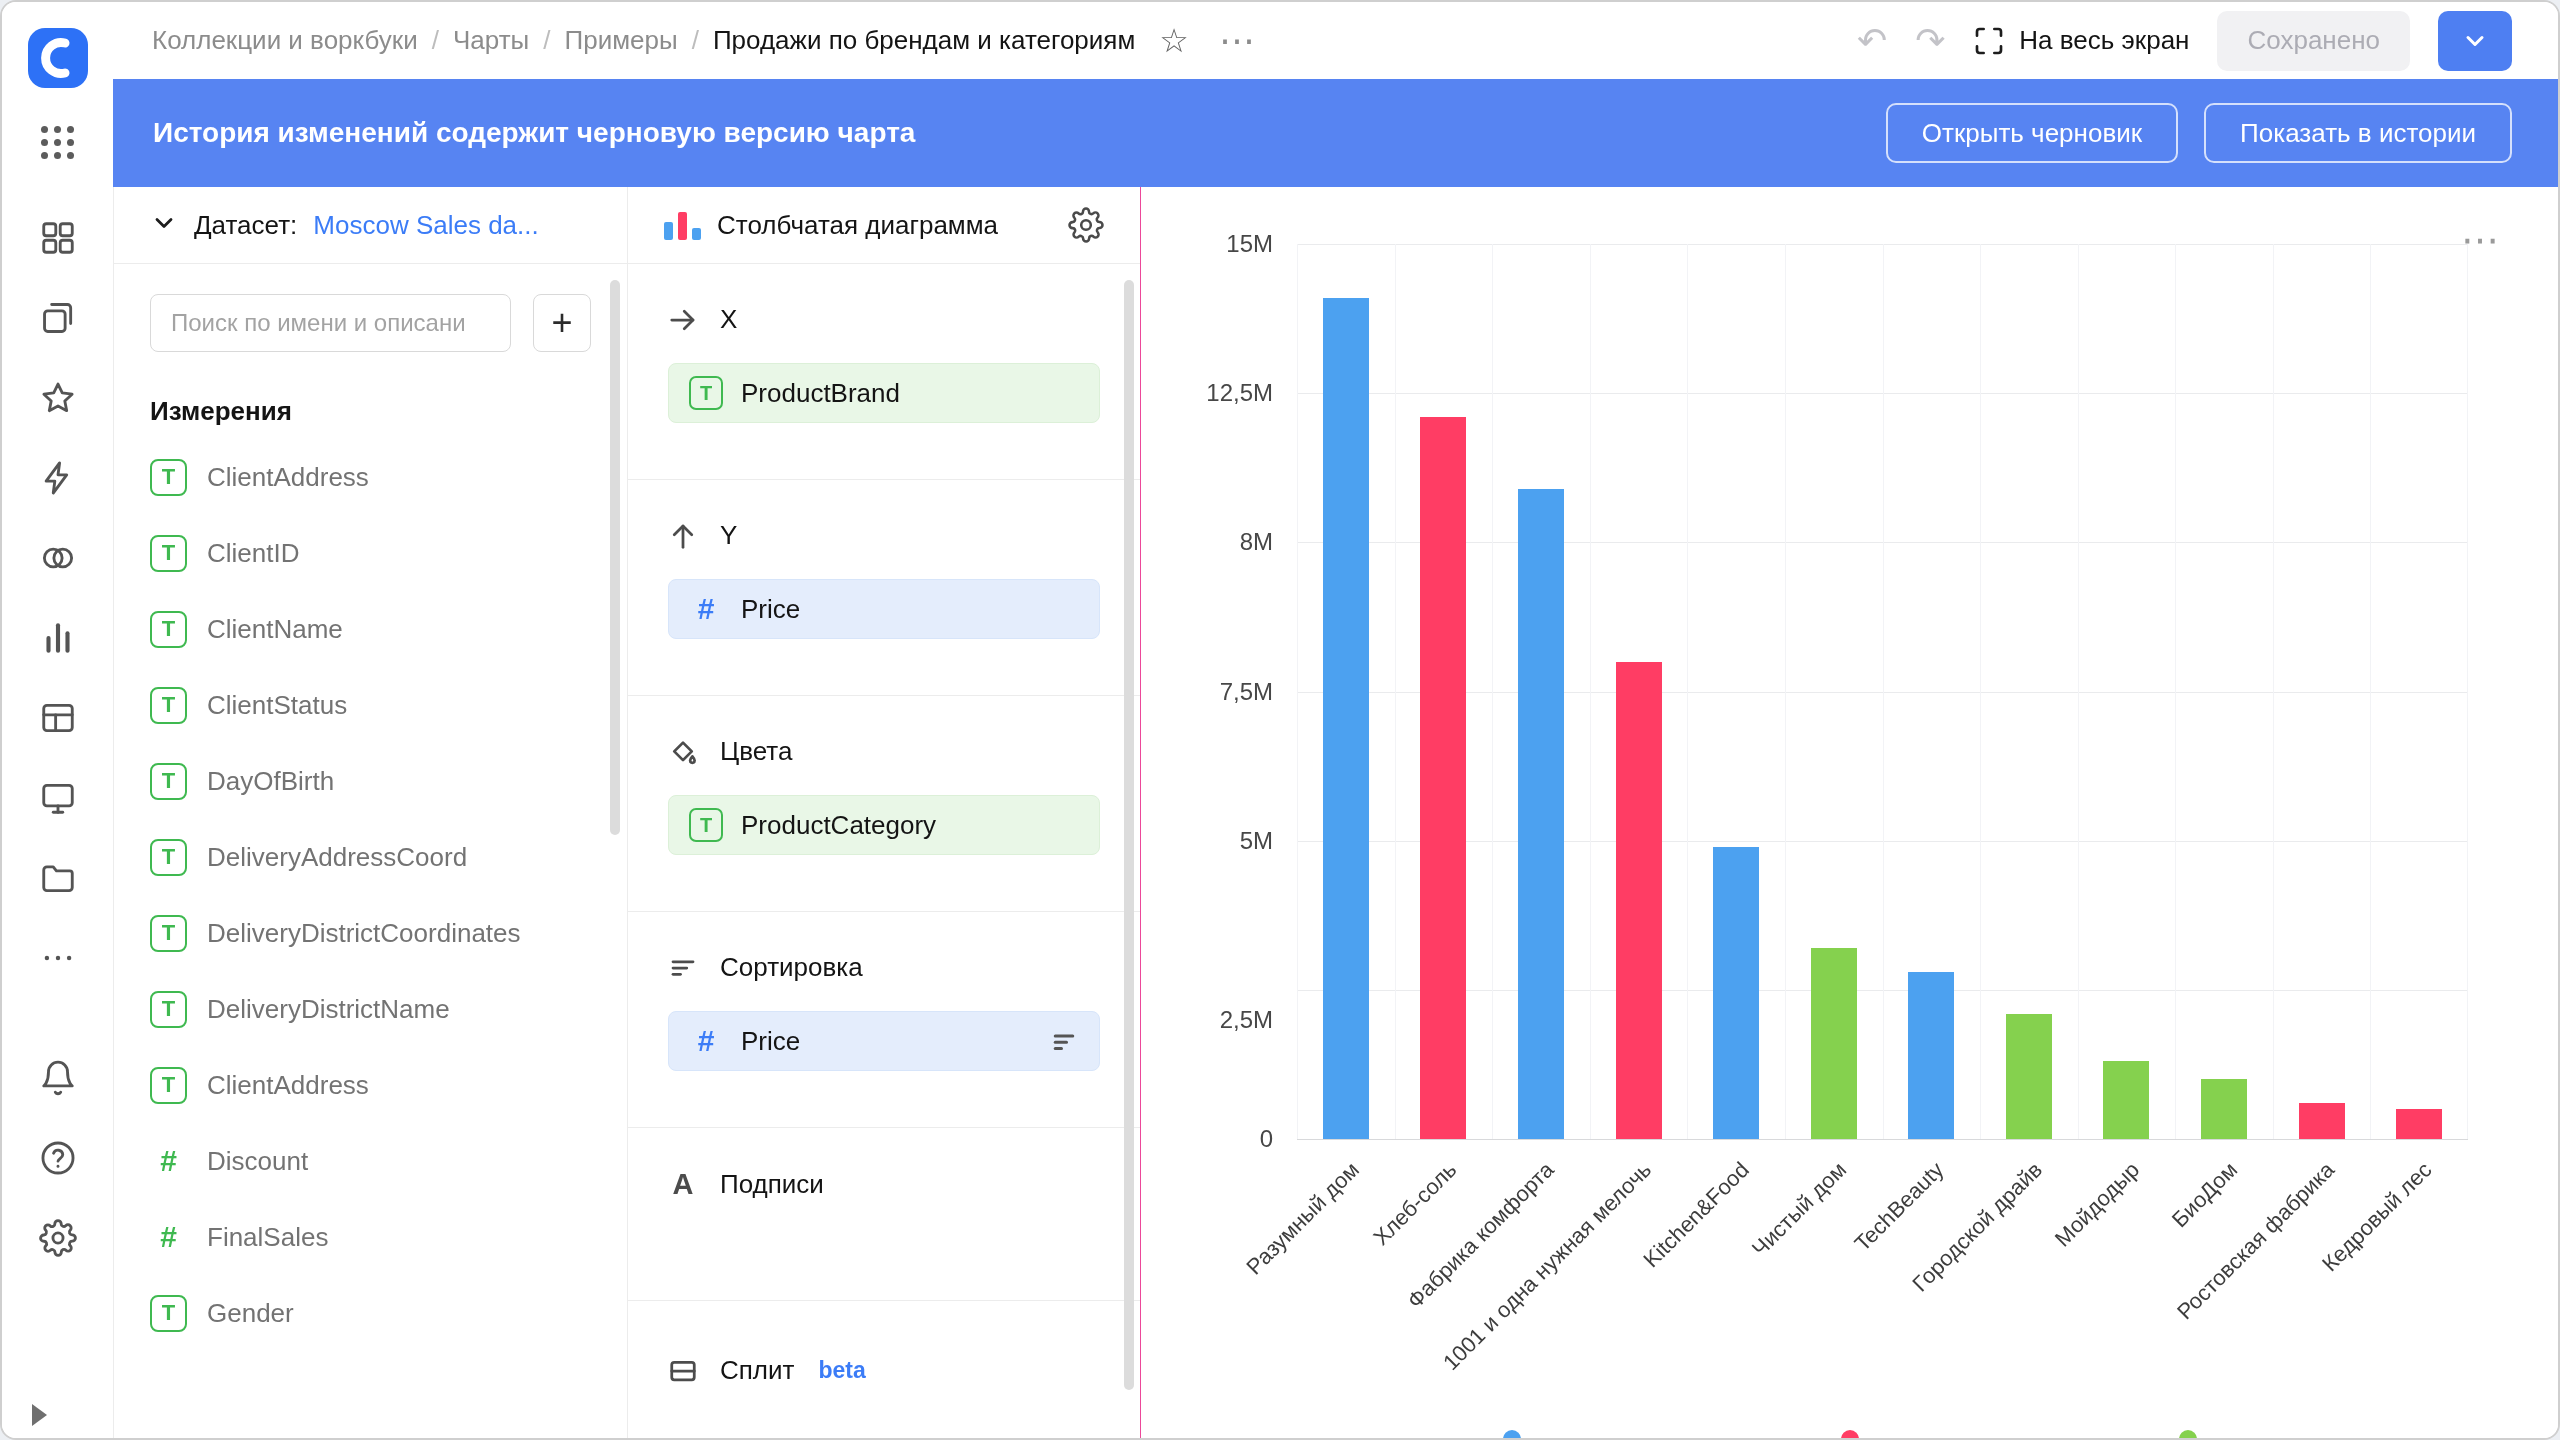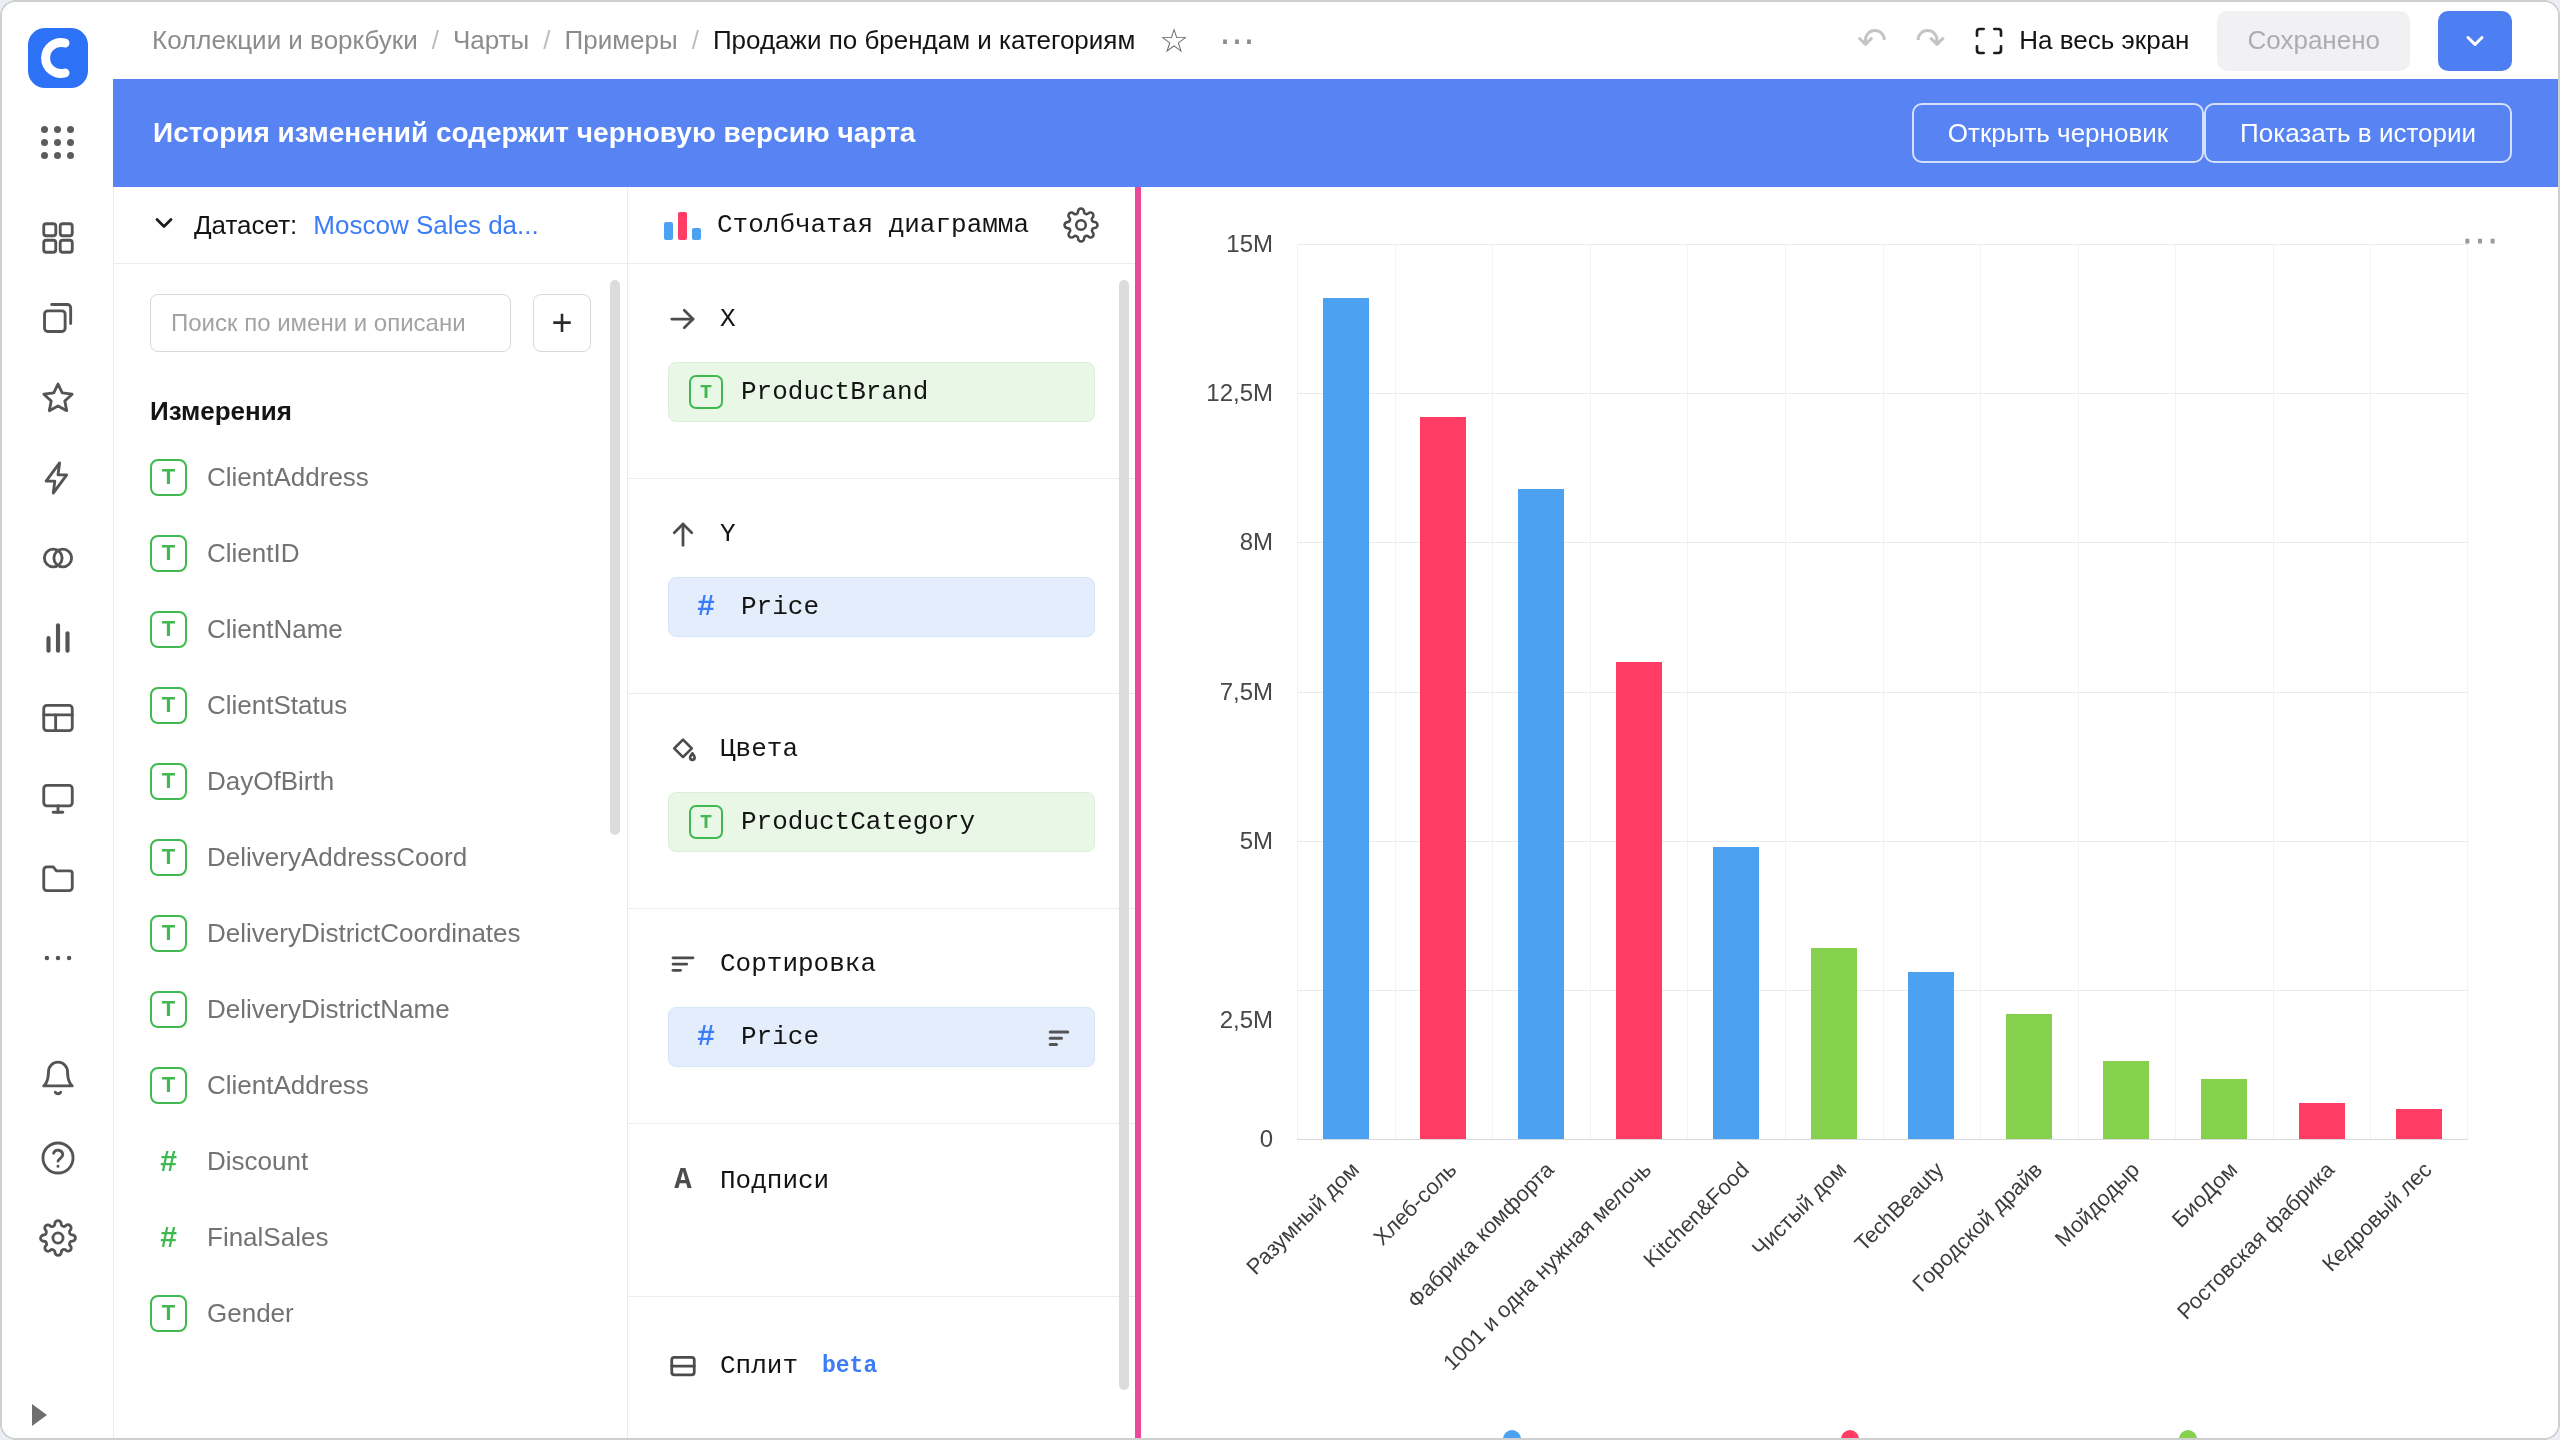--- a/index.html
+++ b/index.html
@@ -31,26 +31,26 @@
   .hist-ico{font-size:36px;color:#c3c3c8;line-height:1;cursor:pointer;}
   .fs-group{display:flex;align-items:center;gap:14px;cursor:pointer;}
   .fs-group svg{width:32px;height:32px;fill:none;stroke:#1d1d1d;stroke-width:2;stroke-linecap:round;stroke-linejoin:round;}
   .fs-label{font-size:26px;color:#141414;}
   .saved-btn{height:60px;padding:0 30px;border:none;border-radius:10px;background:#f1f1f3;color:#acacb4;font-size:26px;font-family:inherit;cursor:default;}
   .save-dd{width:74px;height:60px;border:none;border-radius:10px;background:#4e7ff2;display:flex;align-items:center;justify-content:center;cursor:pointer;}
   .save-dd svg{width:28px;height:28px;fill:none;stroke:#fff;stroke-width:2.6;stroke-linecap:round;stroke-linejoin:round;}
   
   .banner{grid-column:2/5;grid-row:2;background:#5784F2;display:flex;align-items:center;padding:0 46px 0 40px;}
   .banner-text{color:#fff;font-size:28px;font-weight:600;}
-  .banner-actions{margin-left:auto;display:flex;}
+  .banner-actions{margin-left:auto;display:flex;gap:26px;}
   .banner-btn{height:60px;padding:0 34px;background:transparent;border:2px solid rgba(255,255,255,.75);border-radius:10px;color:#fff;font-size:26px;font-family:inherit;cursor:pointer;}
   
   .panel{background:#fff;position:relative;overflow:hidden;}
   .left-panel{grid-column:2;grid-row:3;border-left:1px solid #ececec;border-right:1px solid #ececec;}
-  .mid-panel{grid-column:3;grid-row:3;border-right:6px solid #ec4899;font-family:Liberation Mono, monospace;}
+  .mid-panel{grid-column:3;grid-row:3;border-right:1px solid #ec4899;}
   .panel-header{height:77px;border-bottom:1px solid #ececec;display:flex;align-items:center;padding:0 36px;gap:16px;}
   .chev svg{width:28px;height:28px;fill:none;stroke:#1d1d1d;stroke-width:2.4;stroke-linecap:round;stroke-linejoin:round;}
   .ds-label{font-size:26px;color:#141414;}
   .ds-name{font-size:26px;color:#3B7CF7;white-space:nowrap;overflow:hidden;text-overflow:ellipsis;cursor:pointer;}
   .lp-body{padding:30px 36px 0;}
   .search-row{display:flex;align-items:center;gap:22px;}
   .search-input{flex:1;height:58px;min-width:0;border:1px solid #d9d9d9;border-radius:8px;padding:0 20px;font-size:24px;color:#141414;font-family:inherit;outline:none;}
   .search-input::placeholder{color:#a3a3a3;}
   .add-btn{width:58px;height:58px;flex:0 0 58px;border:1px solid #d9d9d9;border-radius:8px;background:#fff;font-size:36px;font-weight:300;color:#2b2b2b;display:flex;align-items:center;justify-content:center;cursor:pointer;font-family:inherit;line-height:1;}
   .dims-title{margin:44px 0 12px;font-size:26px;font-weight:700;color:#141414;}

